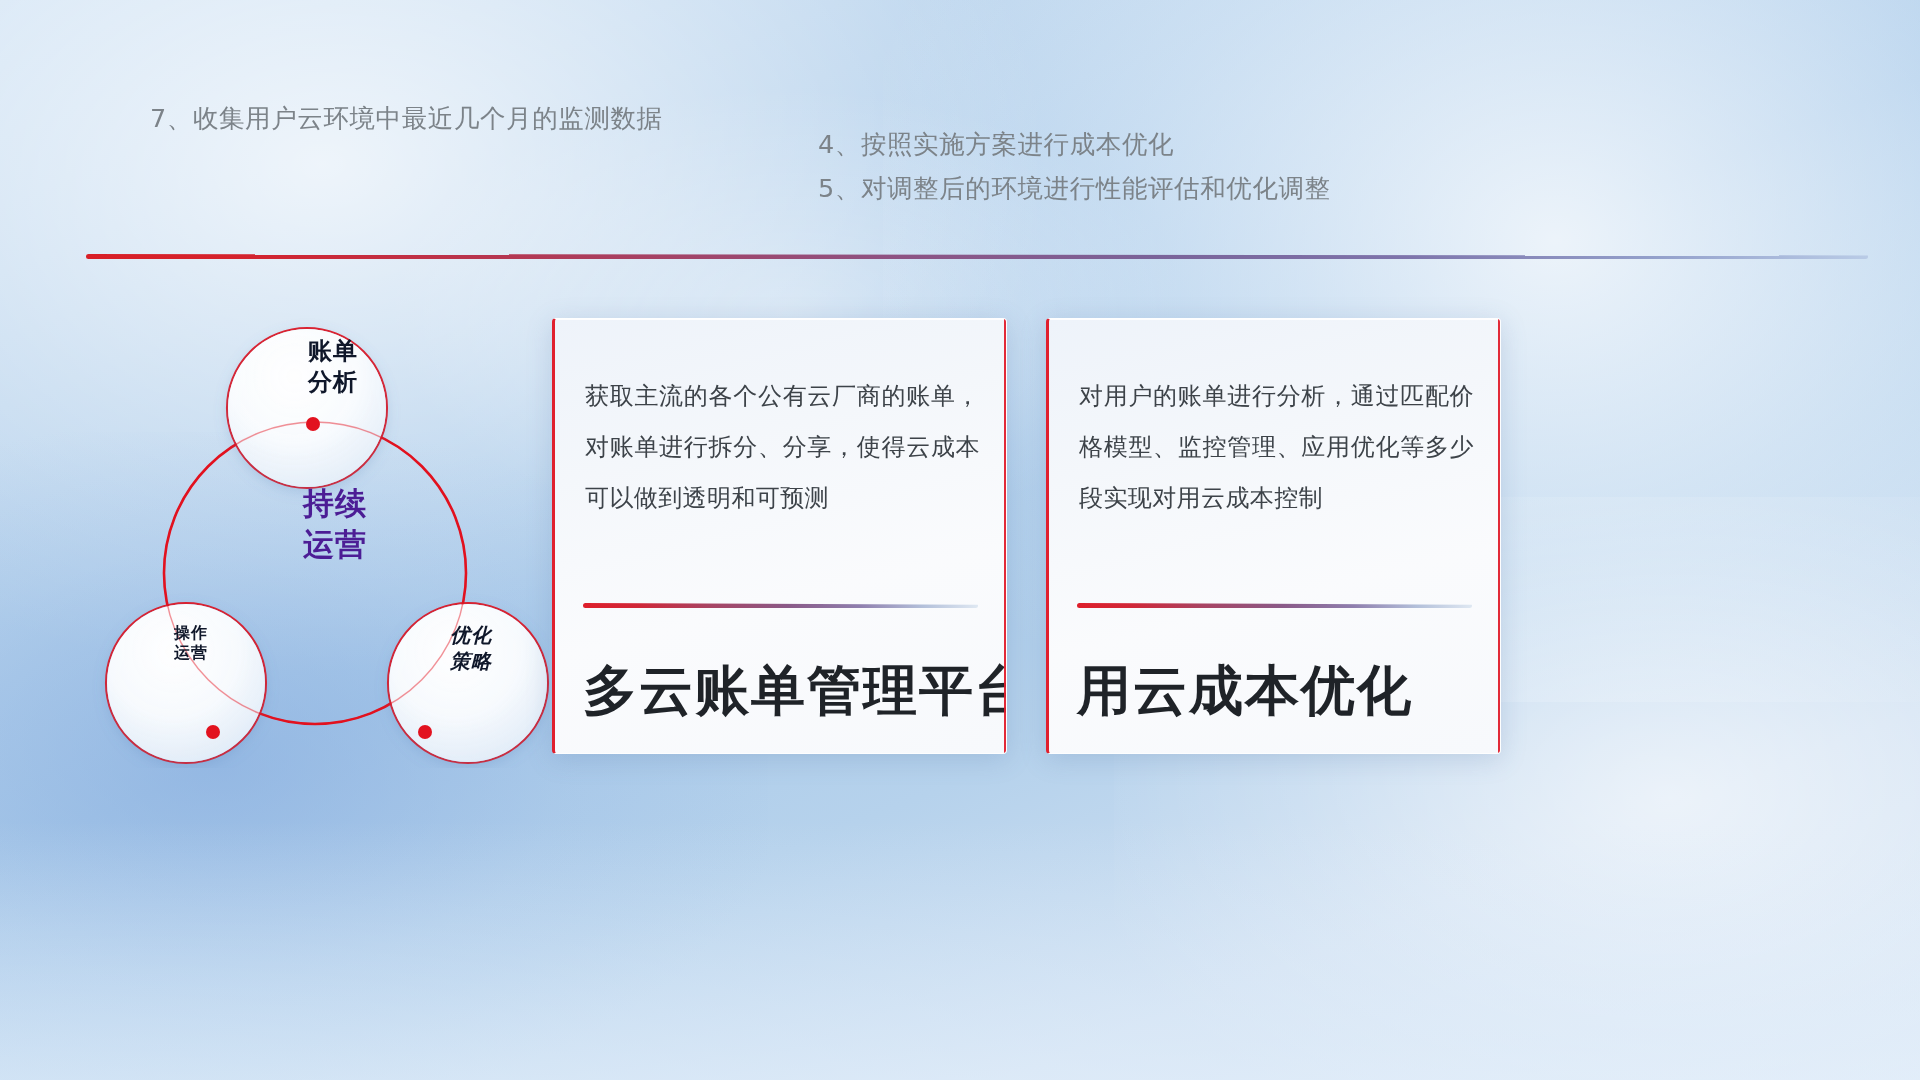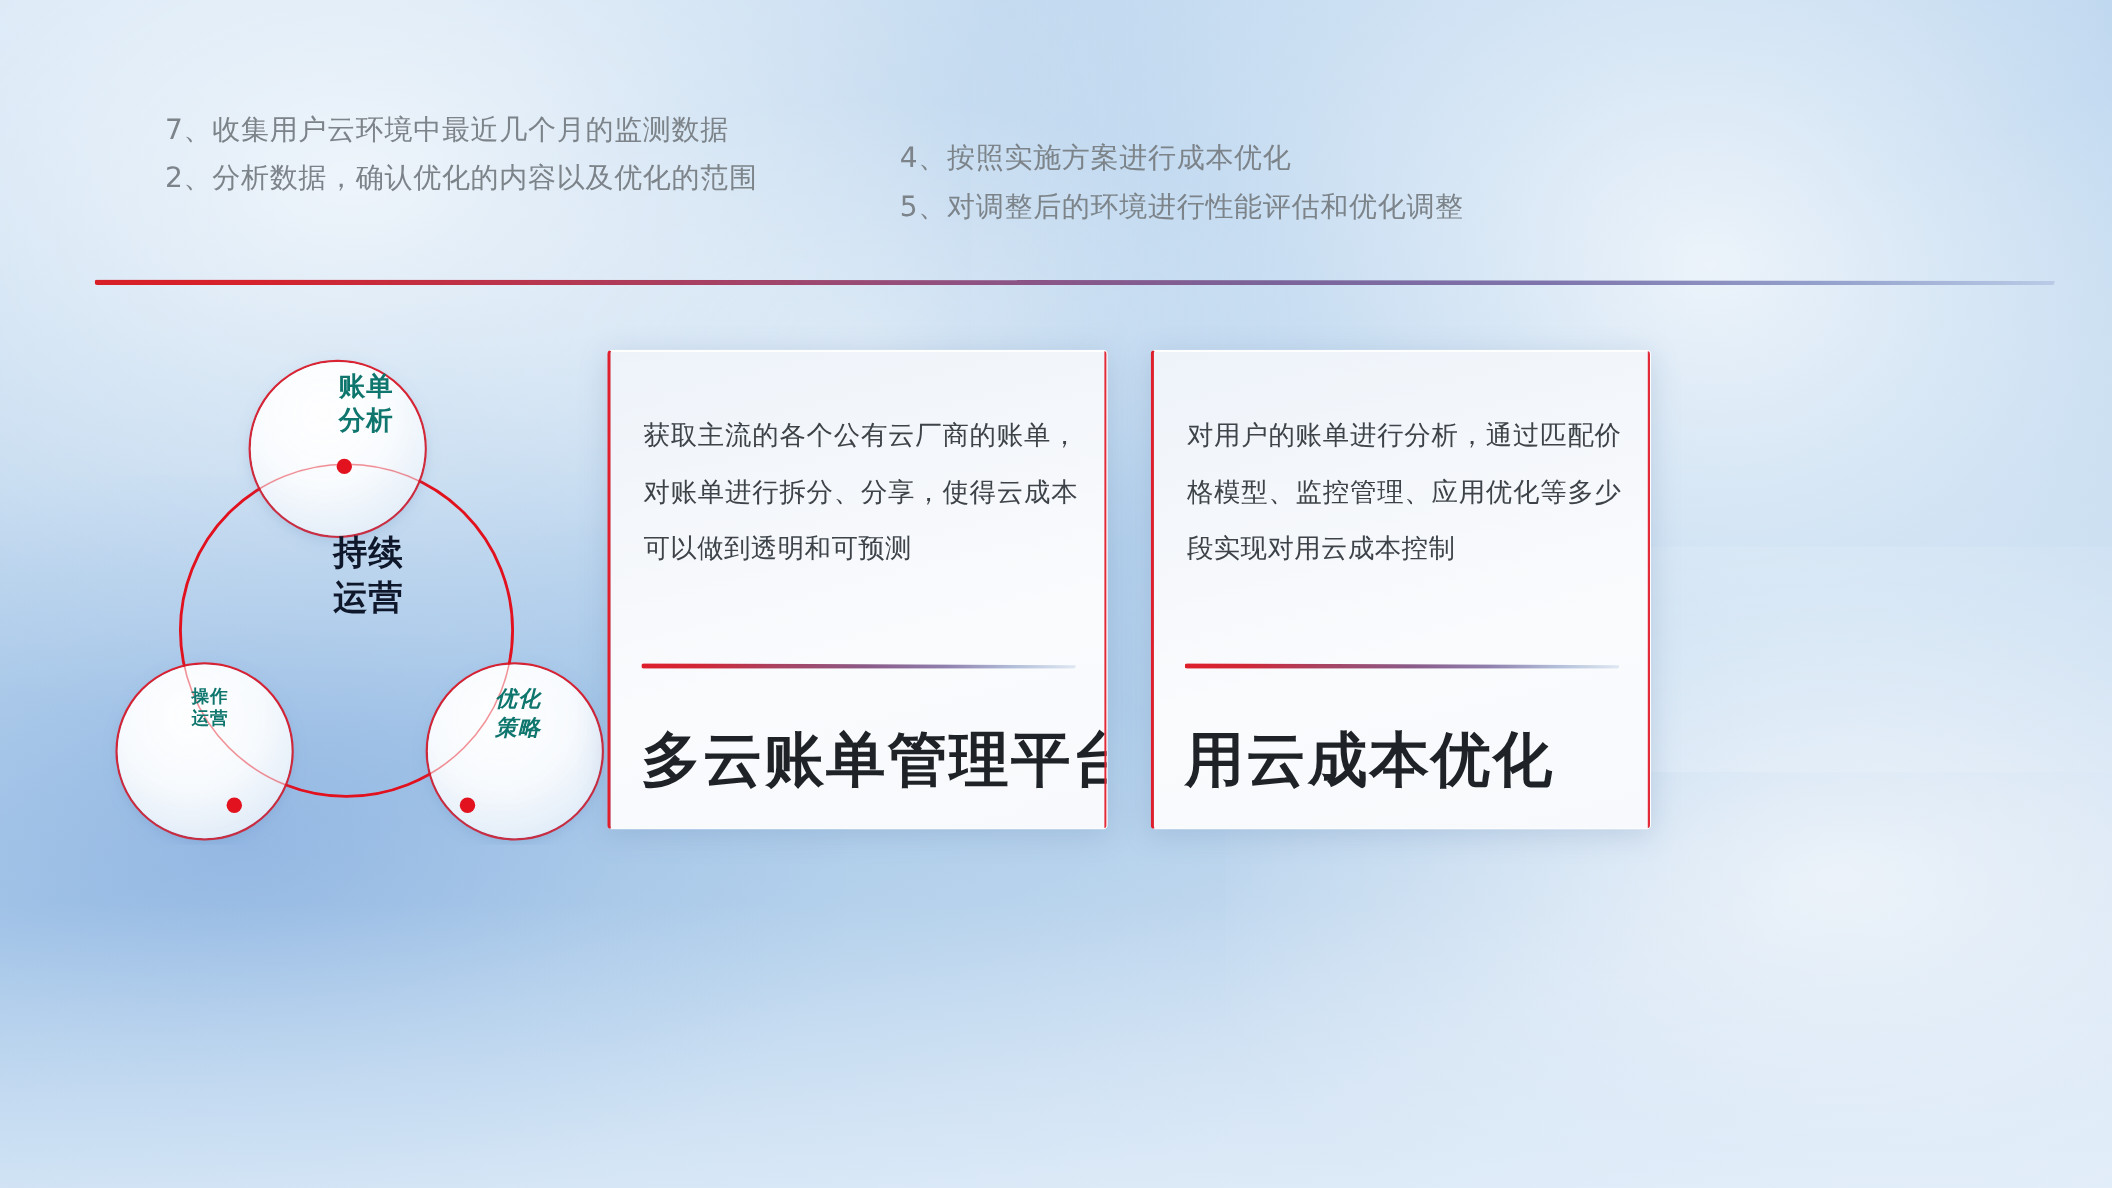--- a/index.html
+++ b/index.html
@@ -45,29 +45,29 @@
     position:absolute; left:86px; top:254px; width:1782px; height:5px;
     background:linear-gradient(90deg,#d81f27 0%,#d5222c 8%,#b03a57 26%,#8e5282 45%,#7a6399 60%,#7e74ab 74%,#93a0cb 88%,#b9cbe6 100%);
     border-radius:3px;
     clip-path:polygon(0 0,100% 28%,100% 100%,0 100%);
   }
 
   
   #venn { position:absolute; left:80px; top:288px; width:470px; height:480px; }
   .vsvg { position:absolute; left:0; top:0; }
   .vlabel {
-    position:absolute; text-align:center; color:#0f766e;
+    position:absolute; text-align:center; color:#0f172a;
     font-weight:700; letter-spacing:1px;
     font-family:"DejaVu Sans","Liberation Sans",sans-serif;
     line-height:1.28;
   }
   .lbl-top    { left:185px; top:48px;  width:136px; font-size:24px; }
   .lbl-left   { left:48px;  top:335px; width:126px; font-size:16px; }
   .lbl-right  { left:328px; top:335px; width:126px; font-size:20px;font-style:italic; }
-  .lbl-center { left:170px; top:195px; width:170px; font-size:31px; color:#0f172a; line-height:1.32; }
+  .lbl-center { left:170px; top:195px; width:170px; font-size:31px; color:#4c1d95; line-height:1.32; }
 
   
   .card {
     position:absolute; top:318px; width:455px; height:436px;
     border-radius:4px;
     background:linear-gradient(166deg,#eef3fa 0%,#f4f7fb 30%,#fafbfd 62%,#f7f9fc 100%);
     border:1px solid rgba(255,255,255,.85);
     border-left:3px solid #e01f2d;
     box-shadow:0 5px 26px rgba(86,120,165,.22), inset 0 1px 0 rgba(255,255,255,.9);
     overflow:hidden;
@@ -106,21 +106,20 @@
   <div class="bgl b2"></div>
   <div class="bgl b3"></div>
   <div class="bgl b4"></div>
   <div class="bgl b5"></div>
   <div class="bgl b6"></div>
 </div>
 
 <div id="toplists">
   <div class="col colA">
     <div class="bullet">7、收集用户云环境中最近几个月的监测数据</div>
-    <div class="bullet">2、分析数据，确认优化的内容以及优化的范围</div>
   </div>
   <div class="col colB">
     <div class="bullet">4、按照实施方案进行成本优化</div>
     <div class="bullet">5、对调整后的环境进行性能评估和优化调整</div>
   </div>
 </div>
 
 <div id="rule"></div>
 
 <div id="venn">

